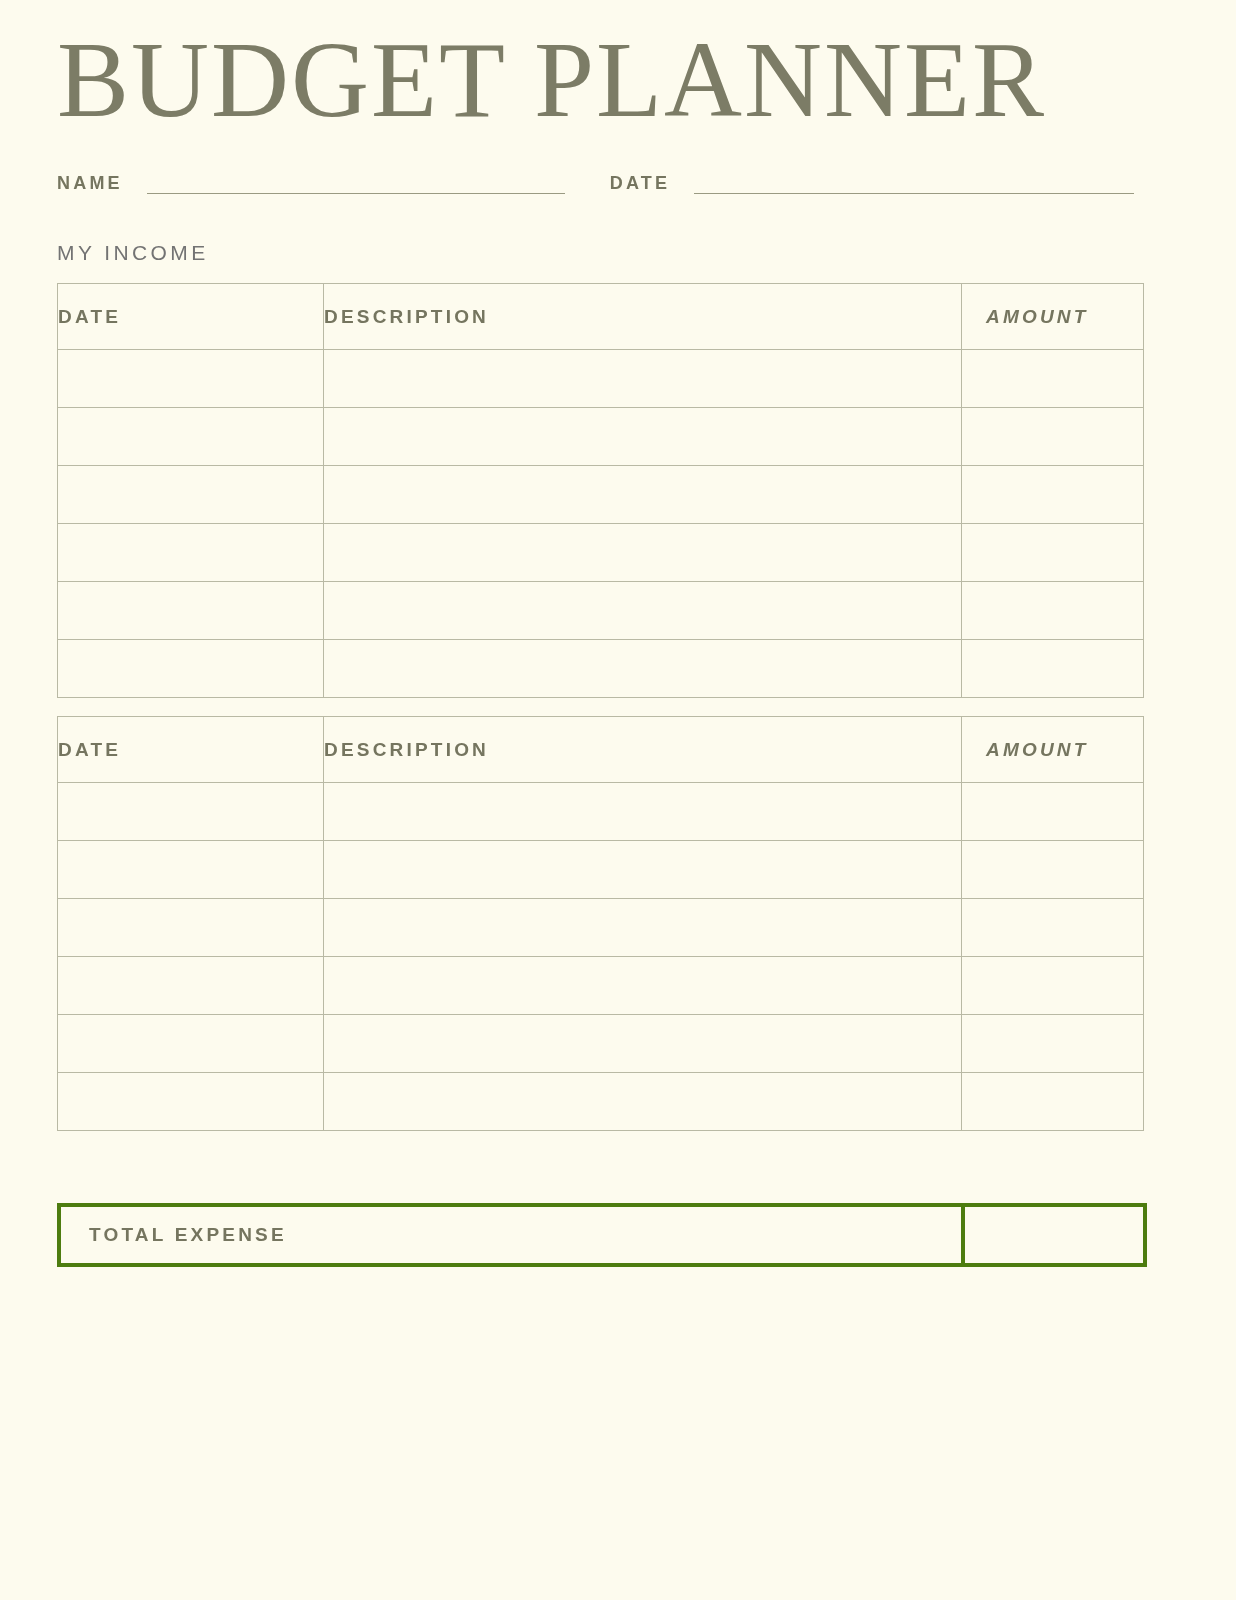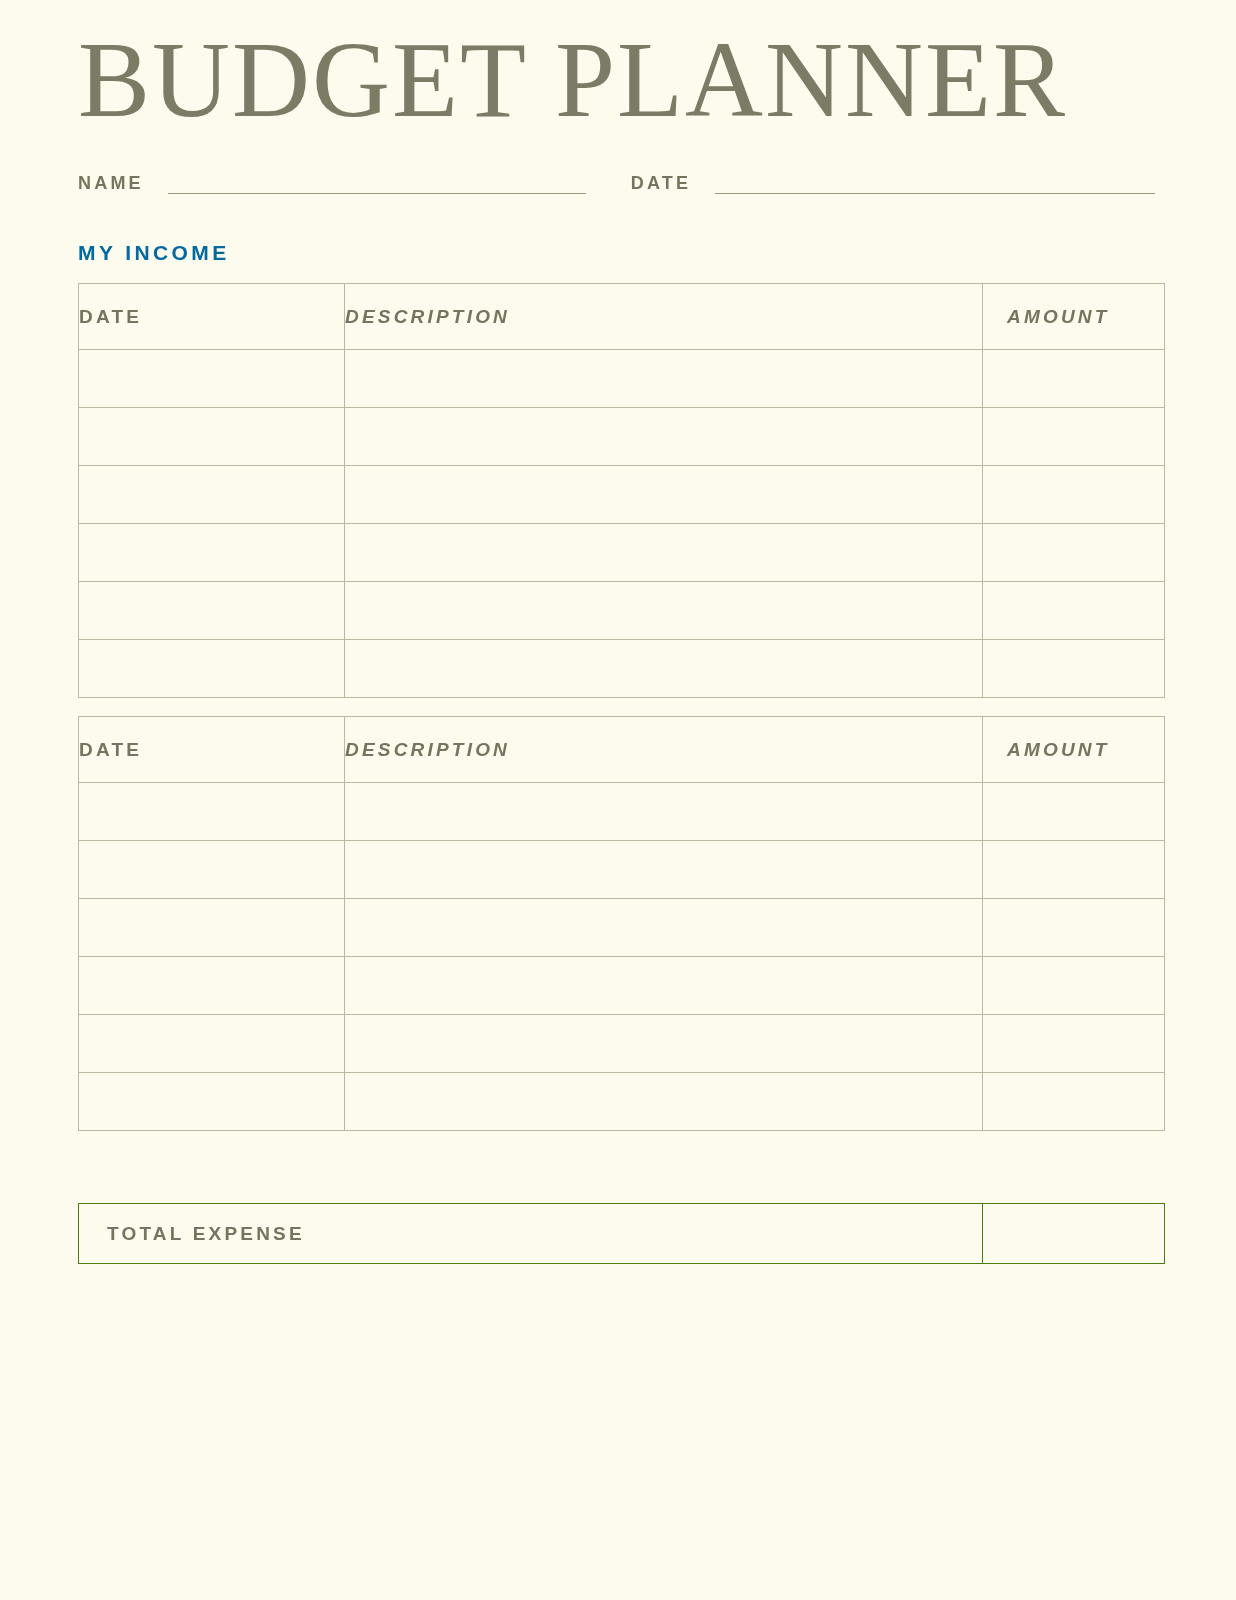--- a/index.html
+++ b/index.html
@@ -10,21 +10,21 @@
   }
   body {
     font-family: "Liberation Sans", sans-serif;
     color: #73735f;
     position: relative;
     overflow: hidden;
   }
   .page {
     width: 1236px;
     height: 1600px;
-    padding: 0 78px;
+    padding: 0 57px;
     background: #fdfbee;
     position: relative;
   }
 
   
   .title {
     font-family: "Liberation Serif", serif;
     font-weight: 400;
     font-size: 108px;
     line-height: 1.0;
@@ -53,22 +53,22 @@
     height: 1px;
   }
   .rule-name { width: 418px; margin-left: 24px; }
   .rule-date { width: 440px; margin-left: 24px; }
   .spacer-date { width: 45px; }
 
   
   .section-title {
     font-size: 21px;
     letter-spacing: 3.4px;
-    font-weight: 700;
-    color: #0369a1;
+    font-weight: 400;
+    color: #737373;
   }
   #income-title { margin-top: 47px; }
   #expense-title { margin-top: 57px; }
 
   
   table {
     width: 1086px;
     border-collapse: collapse;
     margin-top: 18px;
     table-layout: fixed;
@@ -81,33 +81,33 @@
     text-align: left;
     font-size: 19px;
     letter-spacing: 3.2px;
     font-weight: 700;
     color: #75755f;
     height: 66px;
     padding-left: 22px;
   }
   td { height: 58px; }
   .col-date { width: 266px; }
-  .col-desc { width: 638px; font-style: italic; }
+  .col-desc { width: 638px; }
   .col-amt  { width: 182px; }
   .th-amt { padding-left: 24px; font-style: italic; }
 
   
   .totals {
     width: 1086px;
     border-collapse: collapse;
     margin-top: 72px;
     table-layout: fixed;
   }
   .totals td {
-    border: 1px solid #4d7c0f;
+    border: 4px solid #4d7c0f;
     height: 60px;
   }
   .totals .label {
     font-size: 19px;
     letter-spacing: 3.2px;
     font-weight: 700;
     color: #75755f;
     padding-left: 28px;
     width: 904px;
   }

